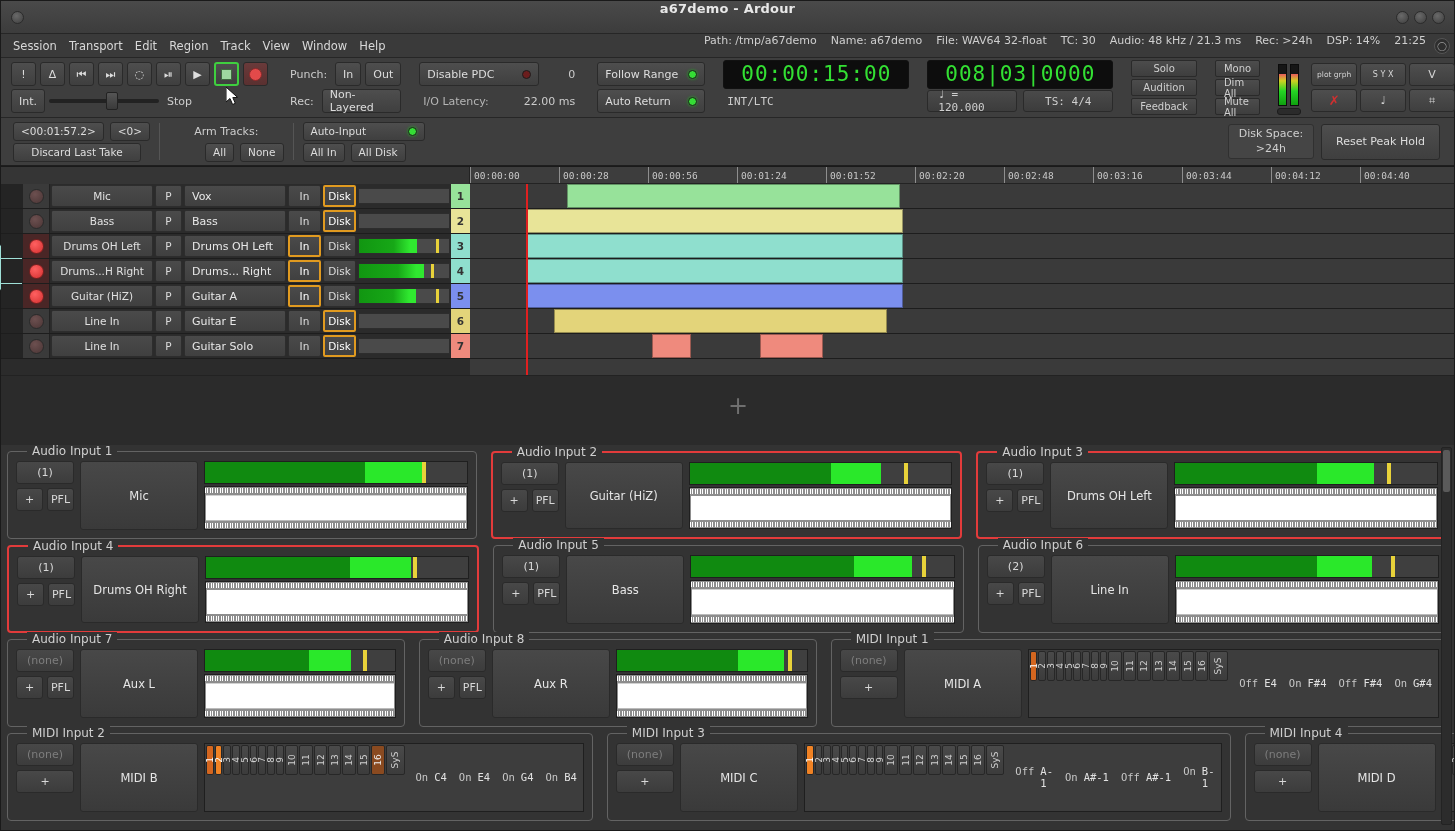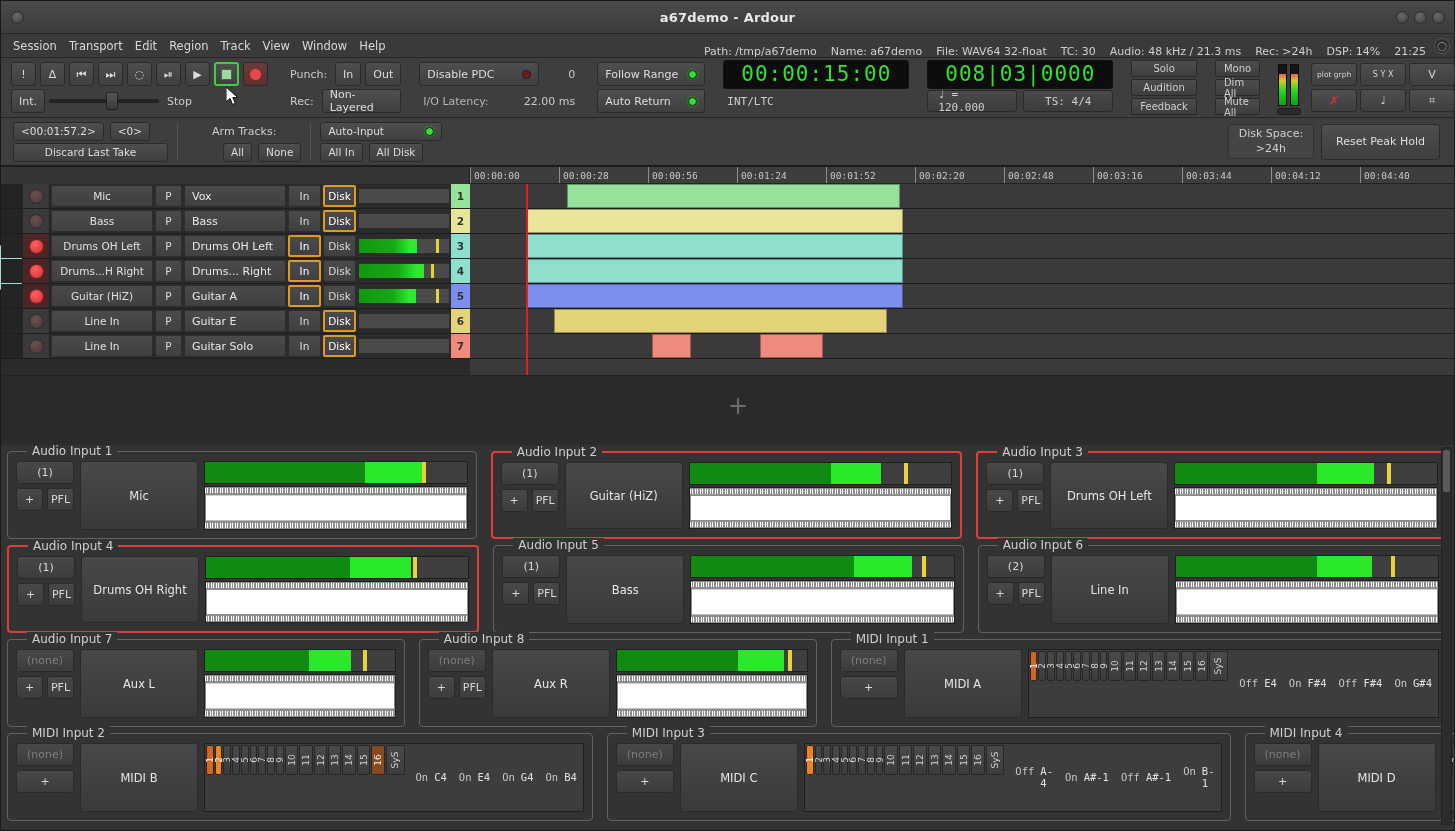--- a/index.html
+++ b/index.html
@@ -9,34 +9,34 @@
     font-family:"DejaVu Sans", sans-serif;
     font-size:11px; color:#d0d0d0;
     -webkit-font-smoothing:antialiased;
   }
   .app{ width:1455px; height:831px; position:relative; background:#3b3b3b;
         border:1px solid #1a1a1a; display:flex; flex-direction:column; }
 
   
   .titlebar{ height:33px; background:linear-gradient(#4a4a4a,#3c3c3c);
              border-bottom:1px solid #262626; position:relative;
-             display:flex; align-items:center; justify-content:center; flex:0 0 33px;}
+             display:flex; align-items:flex-start; justify-content:center; flex:0 0 33px;}
   .titlebar .title{ font-size:13px; font-weight:bold; color:#e8e8e8; letter-spacing:.2px;}
   .wbtn{ width:13px; height:13px; border-radius:50%;
          background:radial-gradient(circle at 40% 35%,#6a6a6a,#3d3d3d);
          border:1px solid #2b2b2b; }
   .wleft{ position:absolute; left:10px; top:10px; }
   .wright{ position:absolute; right:9px; top:10px; display:flex; gap:5px;}
 
   
   .menubar{ height:24px; background:#3a3a3a; border-bottom:1px solid #262626;
             display:flex; align-items:center; padding:0 6px; flex:0 0 24px; position:relative;}
   .menubar .mi{ padding:2px 6px; font-size:11.5px; color:#d8d8d8; cursor:default; border-radius:2px;}
   .statusstrip{ position:absolute; right:28px; top:0; height:24px;
-                display:flex; align-items:flex-end; gap:14px; font-size:11px; color:#cfcfcf;margin-left:28px;}
+                display:flex; align-items:flex-start; gap:14px; font-size:11px; color:#cfcfcf;margin-left:28px;}
   .menu-right-dot{ position:absolute; right:4px; top:4px; width:16px;height:16px;
                    border-radius:50%; background:#2e2e2e; border:1px solid #555;
                    display:flex;align-items:center;justify-content:center;font-size:9px;color:#999;}
 
   
   .transport{ background:#3e3e3e; border-bottom:1px solid #262626;
               display:flex; align-items:stretch; padding:3px 4px; gap:0; flex:0 0 60px; height:60px;}
   .tsec{ display:flex; flex-direction:column; justify-content:space-between; padding:0 6px;}
   .tsep{ width:1px; background:#555; margin:2px 3px; }
   .trow{ display:flex; align-items:center; gap:4px; height:26px;}
@@ -426,21 +426,21 @@
 
   </div>
 
   <div class="rec2">
     <div class="tsec" style="padding-left:8px;">
       <div class="trow" style="gap:6px;height:20px;">
         <div class="tbtn" style="height:19px;font-size:10.5px;">&lt;00:01:57.2&gt;</div>
         <div class="tbtn" style="height:19px;font-size:10.5px;">&lt;0&gt;</div>
       </div>
       <div class="trow" style="height:20px;">
-        <div class="tbtn" style="height:19px;width:155px;font-size:10.5px;">Discard Last Take</div>
+        <div class="tbtn" style="height:19px;width:128px;font-size:10.5px;">Discard Last Take</div>
       </div>
     </div>
 
     <div class="tsep"></div>
 
     <div class="tsec">
       <div class="trow" style="height:20px;justify-content:center;">
         <span class="lbl">Arm Tracks:</span>
       </div>
       <div class="trow" style="height:20px;gap:6px;justify-content:center;">
@@ -1069,21 +1069,21 @@
                 <div class="chan">
                   <span>16</span>
                 </div>
                 <div class="chan">
                   <span>SyS</span>
                 </div>
               </div>
               <div class="events">
                 <div class="ev">
                   <span class="t">Off</span>
-                  <span class="n">A-4</span>
+                  <span class="n">A-1</span>
                 </div>
                 <div class="ev">
                   <span class="t">On</span>
                   <span class="n">A#-1</span>
                 </div>
                 <div class="ev">
                   <span class="t">Off</span>
                   <span class="n">A#-1</span>
                 </div>
                 <div class="ev">

